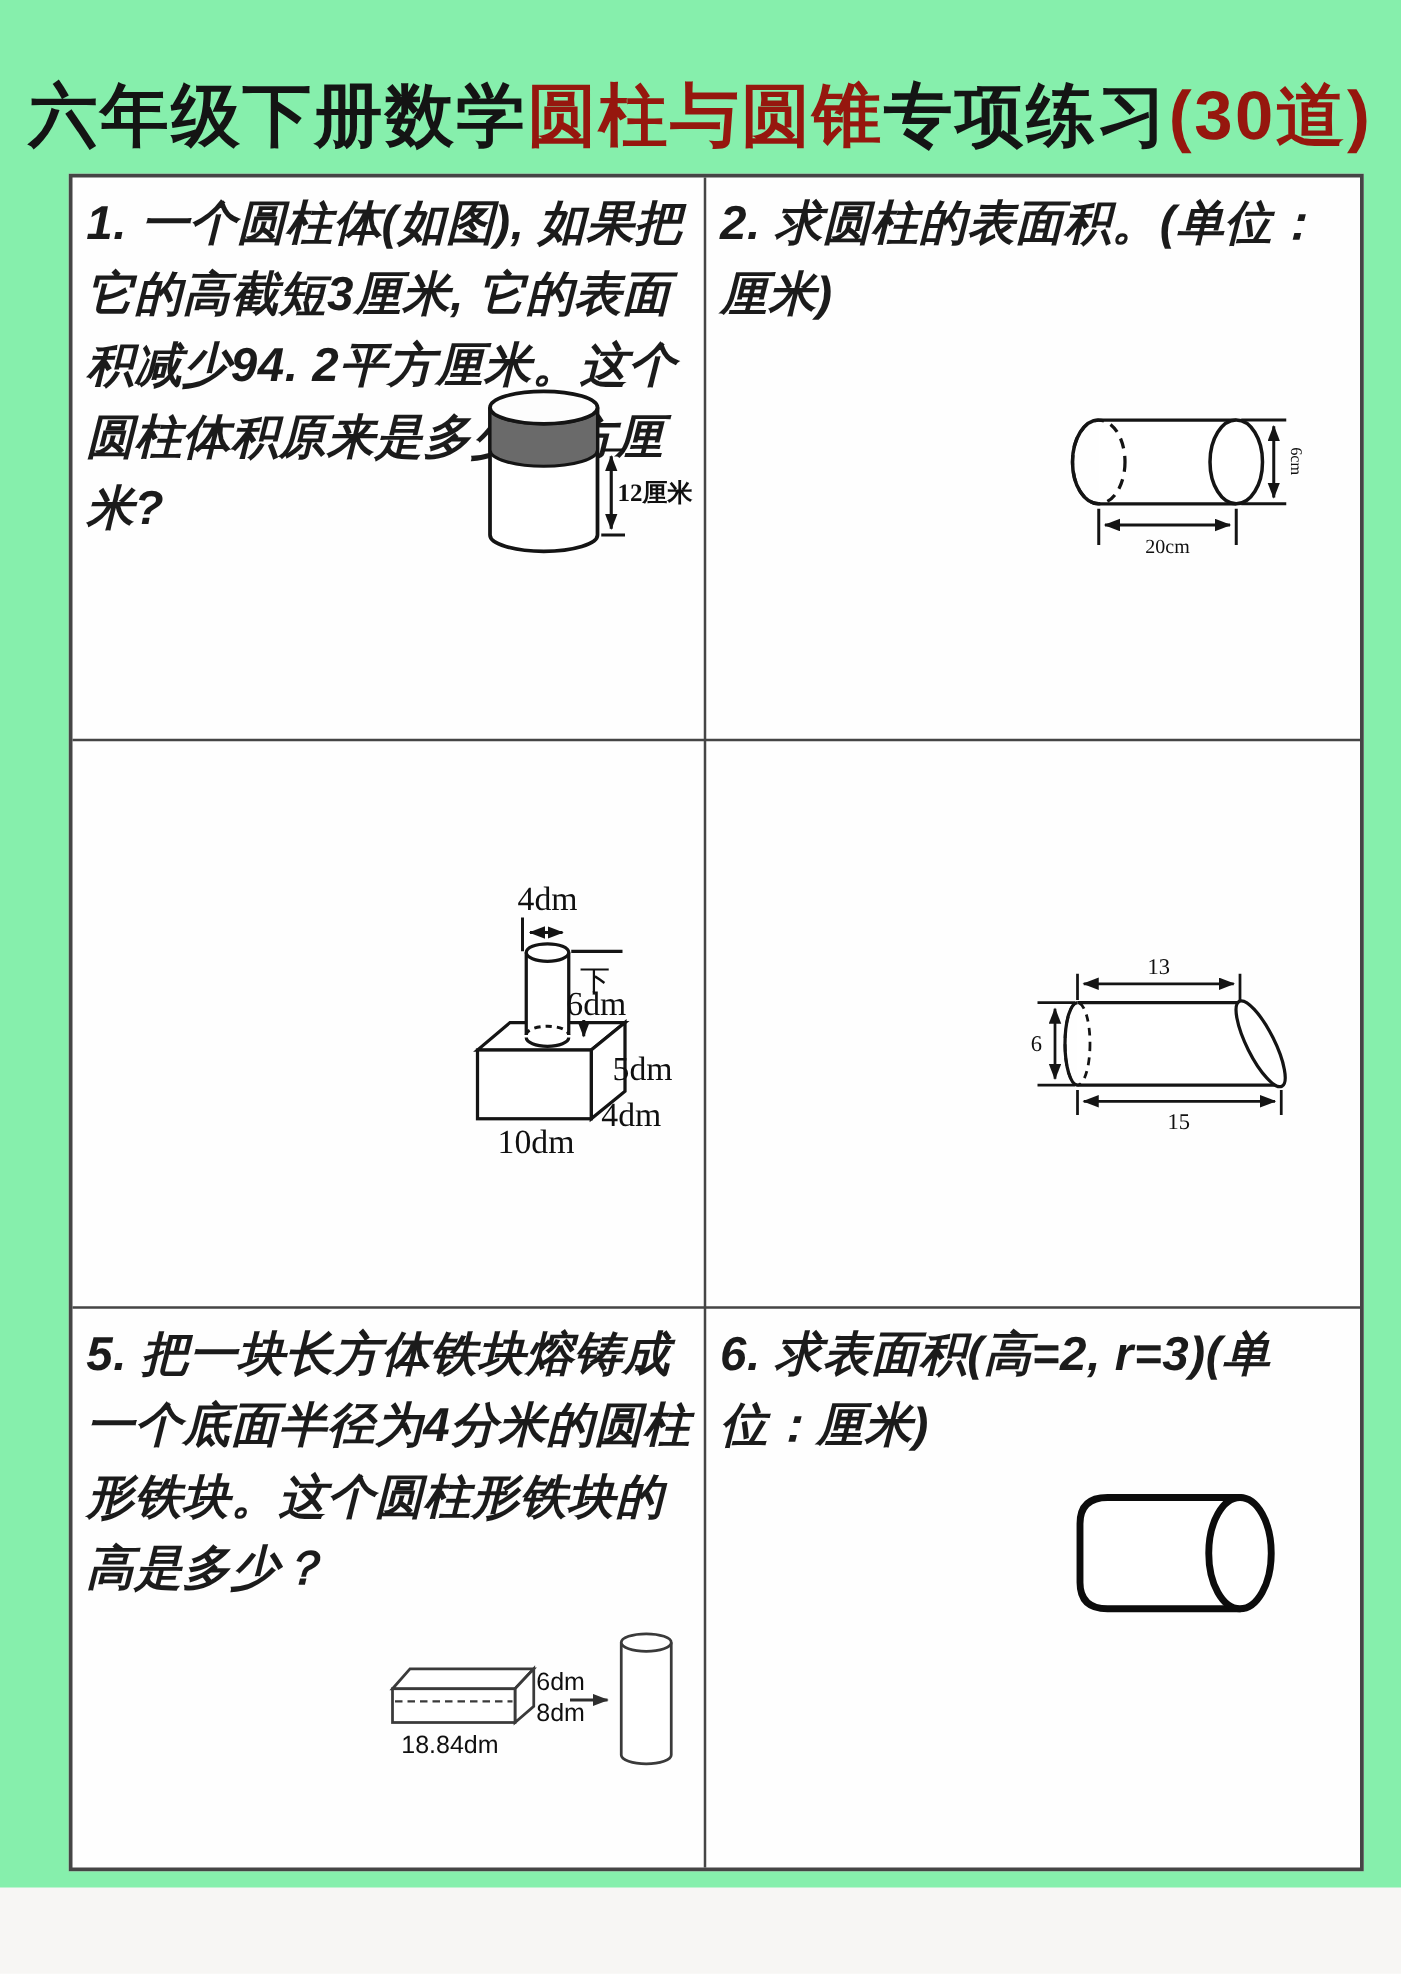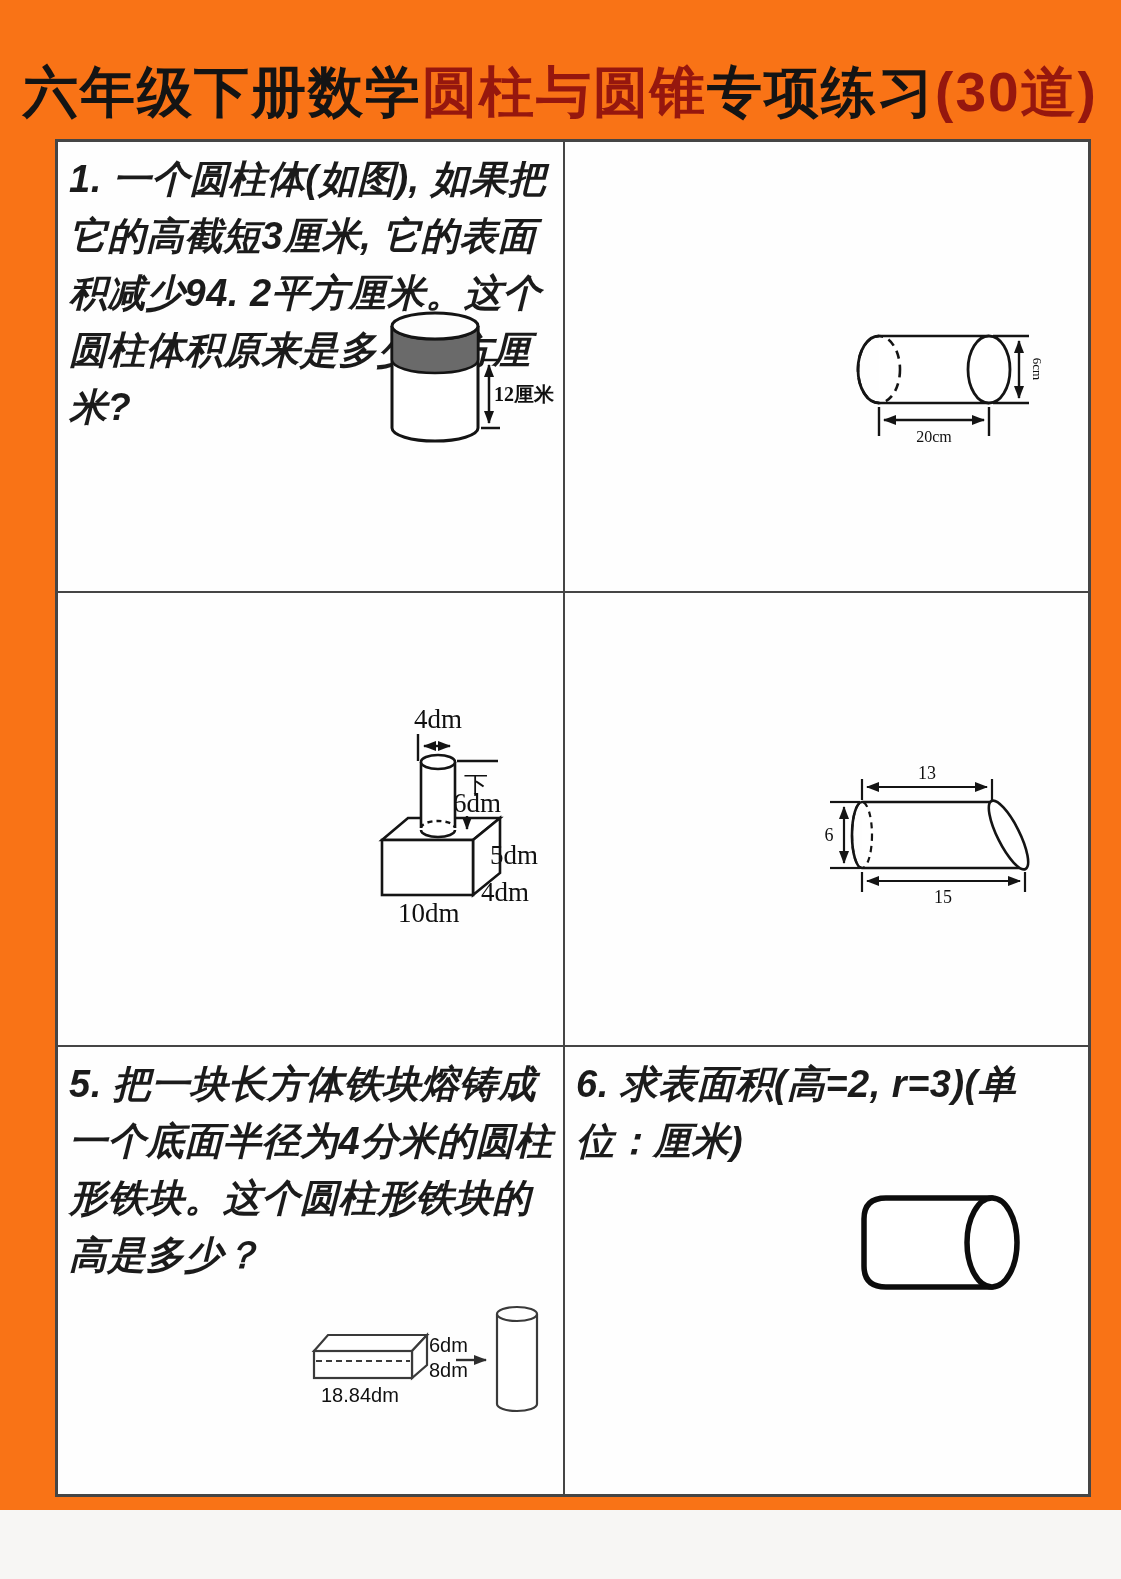--- a/index.html
+++ b/index.html
@@ -4,21 +4,21 @@
 <style>
   * { margin:0; padding:0; box-sizing:border-box; }
   html,body { width:1121px; height:1579px; }
   body {
     background:#f7f6f4;
     font-family:"Liberation Sans", sans-serif;
     position:relative;
   }
   .page {
     position:absolute; left:0; top:0; width:1121px; height:1510px;
-    background:#f97316;
+    background:#86efac;
   }
   .title {
     position:absolute; top:56px; left:0; width:100%;
     text-align:center;
     font-size:55px; font-weight:900; letter-spacing:2px;
     color:#141414; white-space:nowrap;
   }
   .title .red { color:var(--accent,#96170e); }
   .grid {
     position:absolute; left:55px; top:139px; width:1036px; height:1358px;
@@ -84,20 +84,21 @@
         <g stroke="#141414" stroke-width="2.5">
           <line x1="141" y1="58" x2="160" y2="58"></line>
           <line x1="141" y1="126" x2="160" y2="126"></line>
           <line x1="149" y1="63" x2="149" y2="121" marker-start="url(#m1)" marker-end="url(#m1)"></line>
         </g>
         <text class="dim-d1" x="154" y="99">12厘米</text>
       </svg>
     </div>
 
     <div class="cell c2">
+      <div class="ptext">2. 求圆柱的表面积。(单位：厘米)</div>
       <svg class="diagram" style="left:278px; top:164px;" width="245" height="152" viewBox="0 0 245 152">
         <defs>
           <marker id="m2" markerUnits="userSpaceOnUse" markerWidth="14" markerHeight="12" refX="12" refY="5" orient="auto-start-reverse">
               <path d="M0,0 L13,5 L0,10 Z" fill="#141414"></path>
             </marker>
         </defs>
         <g>
           <path d="M36,30 H146 V97 H36 Z" fill="#fff"></path>
           <line x1="36" y1="30" x2="146" y2="30" stroke="#141414" stroke-width="2.6"></line>
           <line x1="36" y1="97" x2="146" y2="97" stroke="#141414" stroke-width="2.6"></line>

